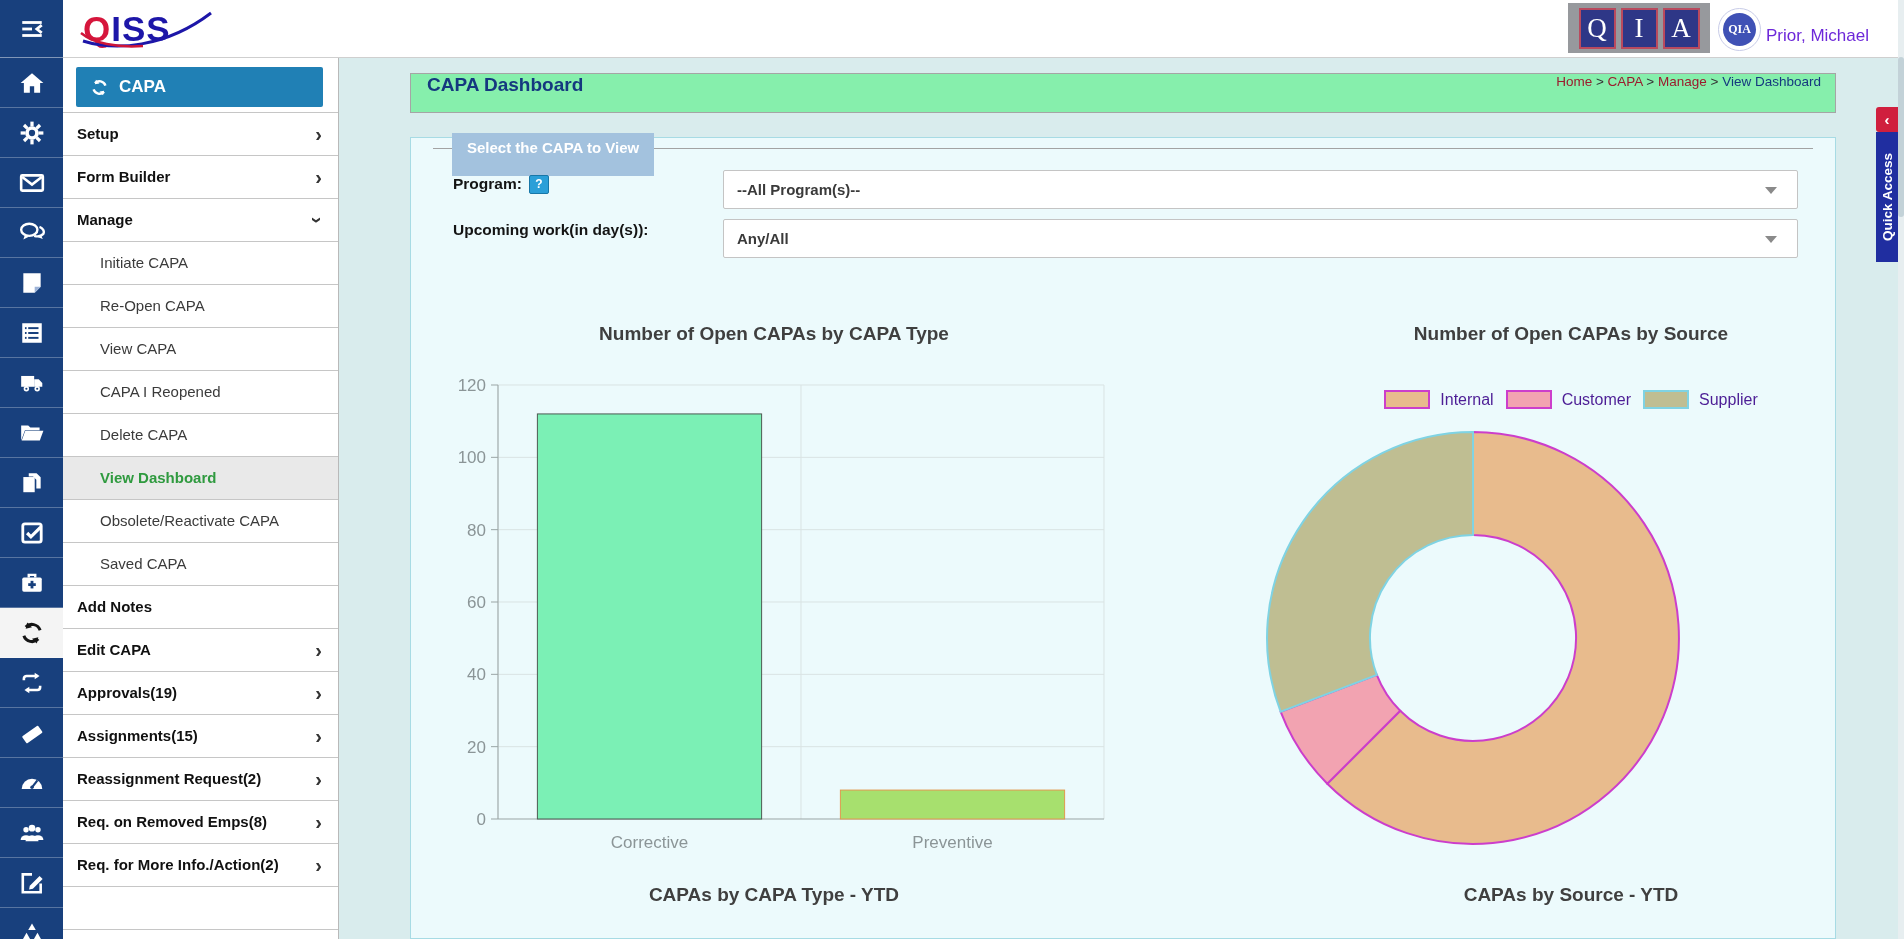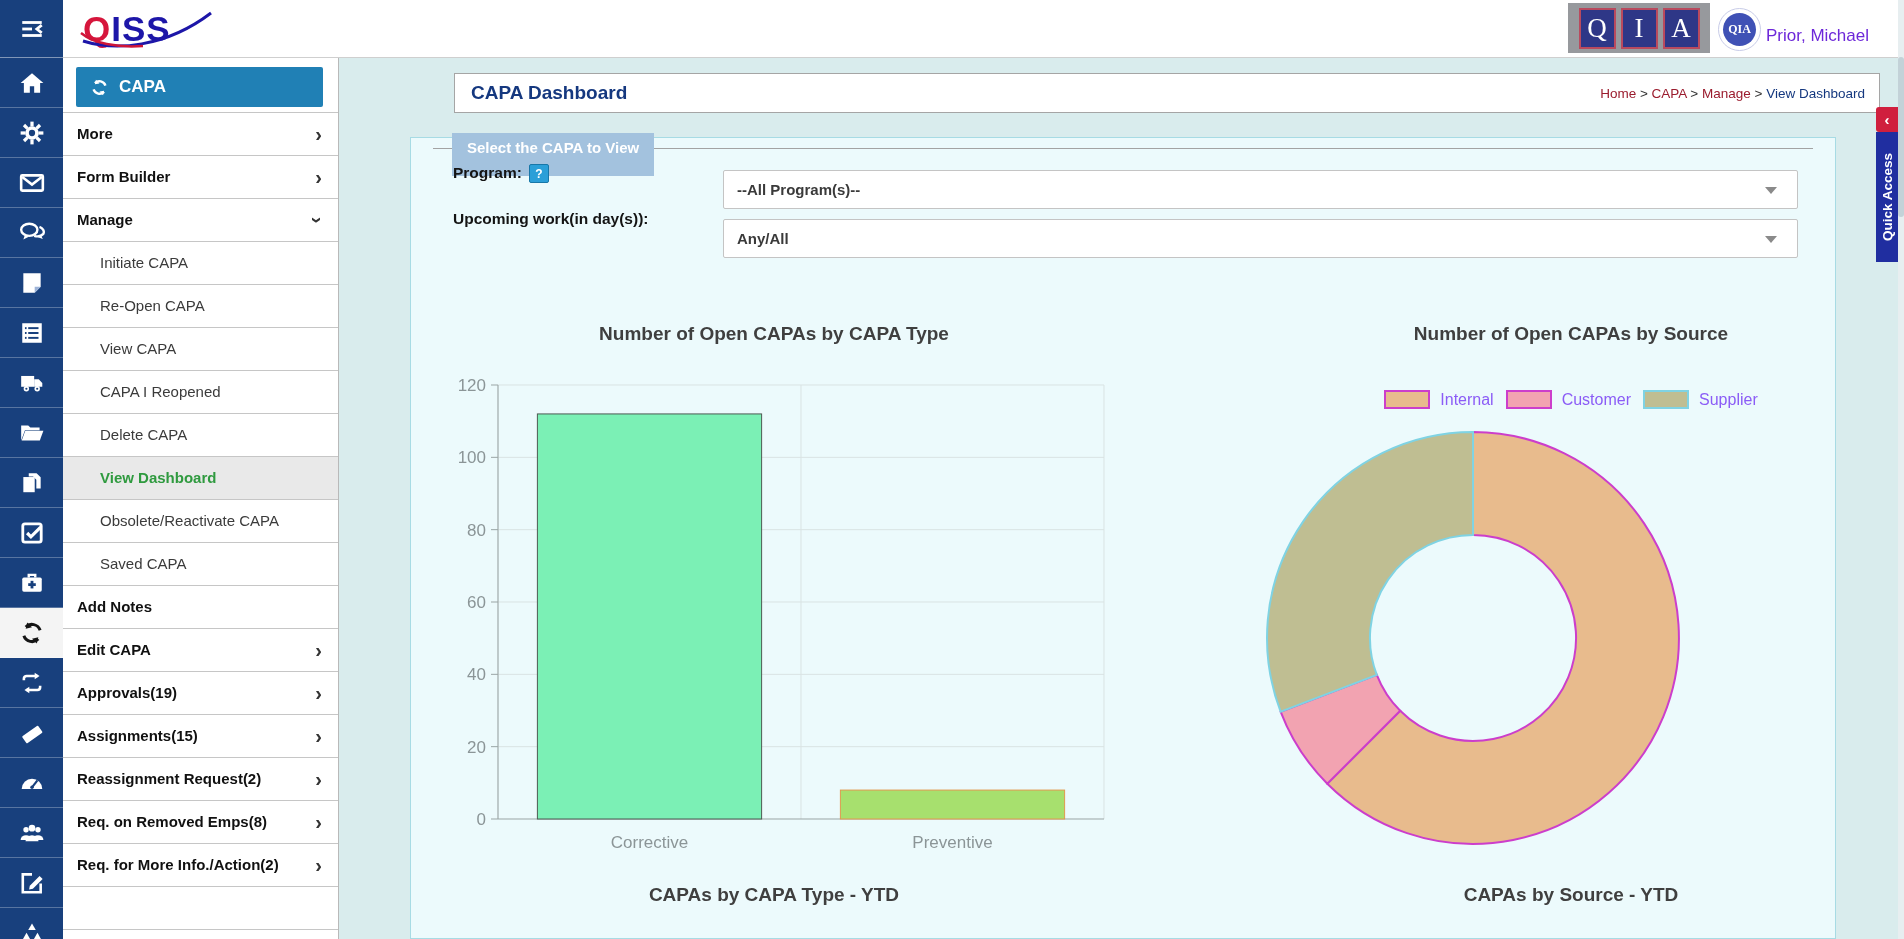--- a/index.html
+++ b/index.html
@@ -34,44 +34,44 @@
   .locwrap{position:absolute;left:347px;top:0;height:57px;display:flex;align-items:center;gap:9px;cursor:pointer;}
   .locwrap .lbl,.locwrap .val{color:#9b1c2e;font-weight:bold;font-size:19px;}
   .locwrap .val{margin-left:8px;}
   .qia-box{position:absolute;left:1505px;top:3px;width:142px;height:50px;background:#97999d;display:flex;align-items:center;justify-content:center;gap:5px;}
   .qia-tile{width:37px;height:41px;background:#2e3787;border:2px solid #b94a5e;box-sizing:border-box;color:#fff;font-family:"Liberation Serif",serif;font-size:27px;display:flex;align-items:center;justify-content:center;}
   .avatar{position:absolute;left:1655px;top:8px;width:41px;height:41px;border-radius:50%;background:#fff;border:1px solid #c8cce8;display:flex;align-items:center;justify-content:center;cursor:pointer;}
   .avatar .disc{width:33px;height:33px;border-radius:50%;background:#3f51b5;color:#fff;font-family:"Liberation Serif",serif;font-size:12px;font-weight:bold;display:flex;align-items:center;justify-content:center;}
   .username{position:absolute;left:1703px;top:0;height:72px;display:flex;align-items:center;font-size:17px;color:#6d28d9;}
 
   
-  .titlebar{position:absolute;left:410px;top:73px;width:1426px;height:40px;background:#ffffff;border:1px solid #a5a5a5;box-sizing:border-box;z-index:3;display:flex;align-items:center;justify-content:space-between;padding:0 14px 0 16px;margin-left:44px;}
+  .titlebar{position:absolute;left:410px;top:73px;width:1426px;height:40px;background:#86efac;border:1px solid #a5a5a5;box-sizing:border-box;z-index:3;display:flex;justify-content:space-between;padding:0 14px 0 16px;}
   .page-title{color:#15387f;font-size:19px;font-weight:bold;}
   .breadcrumb{font-size:13.5px;font-weight:normal;color:#333;}
   .crumb{color:#9b1c2e;cursor:pointer;}
   .crumb.current{color:#15387f;cursor:default;}
   .crumb + .crumb::before{content:" > ";color:#333;cursor:default;}
 
   
   .panel{position:absolute;left:410px;top:137px;width:1426px;height:802px;background:#ecfafc;border:1px solid #a7dbe4;box-sizing:border-box;z-index:2;}
   .fieldset-line{position:absolute;left:22px;right:22px;top:10px;border-top:1px solid #a3a3a3;}
   .legend-chip{position:absolute;left:41px;top:-5px;height:43px;line-height:29px;padding:0 15px;background:#a3c2de;color:#fff;font-weight:bold;font-size:15px;}
-  .frm-label{position:absolute;left:42px;width:280px;height:40px;display:flex;font-size:15.5px;font-weight:bold;color:#141414;gap:7px;}
+  .frm-label{position:absolute;left:42px;width:280px;height:40px;display:flex;align-items:center;font-size:15.5px;font-weight:bold;color:#141414;gap:7px;}
   .help-icon{width:18px;height:17px;background:#2b9fd8;border:1px solid #1877a8;border-radius:2px;color:#fff;font-size:12px;font-weight:bold;display:flex;align-items:center;justify-content:center;cursor:pointer;}
   .dropdown{position:absolute;left:312px;width:1075px;height:39px;background:#fff;border:1px solid #c4c4c4;border-radius:2px;box-sizing:border-box;display:flex;align-items:center;padding-left:13px;font-size:15px;font-weight:bold;color:#3a3a3a;cursor:pointer;}
   .dd-caret{position:absolute;right:20px;top:16px;width:0;height:0;border-left:6px solid transparent;border-right:6px solid transparent;border-top:7px solid #8a8a8a;}
 
   .chart-title{position:absolute;width:600px;text-align:center;font-size:19px;font-weight:bold;color:#3f3f3f;}
   .chart-caption{position:absolute;width:600px;text-align:center;font-size:19px;font-weight:bold;color:#3f3f3f;}
   .chart-svg{position:absolute;}
   .chart-svg text{font-family:"Liberation Sans",sans-serif;}
   .pie-legend{position:absolute;left:860px;top:252px;width:600px;display:flex;justify-content:center;align-items:center;gap:12px;}
   .lg-item{display:flex;align-items:center;gap:10px;cursor:pointer;}
   .lg-swatch{width:46px;height:19px;border:2px solid #999;box-sizing:border-box;}
-  .lg-label{font-size:16px;color:#8b5cf6;}
+  .lg-label{font-size:16px;color:#4c1d95;}
 
   
   .qa-arrow{position:absolute;left:1876px;top:107px;width:22px;height:25px;background:#d01f3e;border-radius:3px 0 0 3px;color:#fff;font-weight:bold;font-size:15px;display:flex;align-items:center;justify-content:center;cursor:pointer;z-index:7;}
   .qa-tab{position:absolute;left:1876px;top:132px;width:22px;height:130px;background:#202ea0;color:#fff;font-size:13.5px;font-weight:bold;writing-mode:vertical-rl;transform:rotate(180deg);display:flex;align-items:center;justify-content:center;cursor:pointer;z-index:7;}
   .scrollbar{position:absolute;right:0;top:0;width:6px;height:939px;background:#e7eef0;z-index:8;}
   .scroll-thumb{position:absolute;left:0;top:57px;width:6px;height:160px;background:#c3d2d8;border-radius:3px;}
 </style>
 </head>
 <body>
 
@@ -238,21 +238,21 @@
     <div class="module-header">
       <svg viewBox="0 0 24 24" fill="none" stroke="#fff" stroke-width="3">
           <path d="M19.5 9.5 A8 8 0 0 0 6.2 6.5"></path>
           <path d="M4.5 14.5 A8 8 0 0 0 17.8 17.5"></path>
           <path d="M7.5 2.2 L6.2 8 L12 6.8" fill="#fff" stroke="none"></path>
           <path d="M16.5 21.8 L17.8 16 L12 17.2" fill="#fff" stroke="none"></path>
         </svg>
       <span>CAPA</span>
     </div>
     <div class="menu-list">
-      <div class="mi"><span>More</span><span class="chev right"></span></div>
+      <div class="mi"><span>Setup</span><span class="chev right"></span></div>
       <div class="mi"><span>Form Builder</span><span class="chev right"></span></div>
       <div class="mi"><span>Manage</span><span class="chev down"></span></div>
       <div class="mi sub"><span>Initiate CAPA</span></div>
       <div class="mi sub"><span>Re-Open CAPA</span></div>
       <div class="mi sub"><span>View CAPA</span></div>
       <div class="mi sub"><span>CAPA I Reopened</span></div>
       <div class="mi sub"><span>Delete CAPA</span></div>
       <div class="mi sub active"><span>View Dashboard</span></div>
       <div class="mi sub"><span>Obsolete/Reactivate CAPA</span></div>
       <div class="mi sub"><span>Saved CAPA</span></div>

